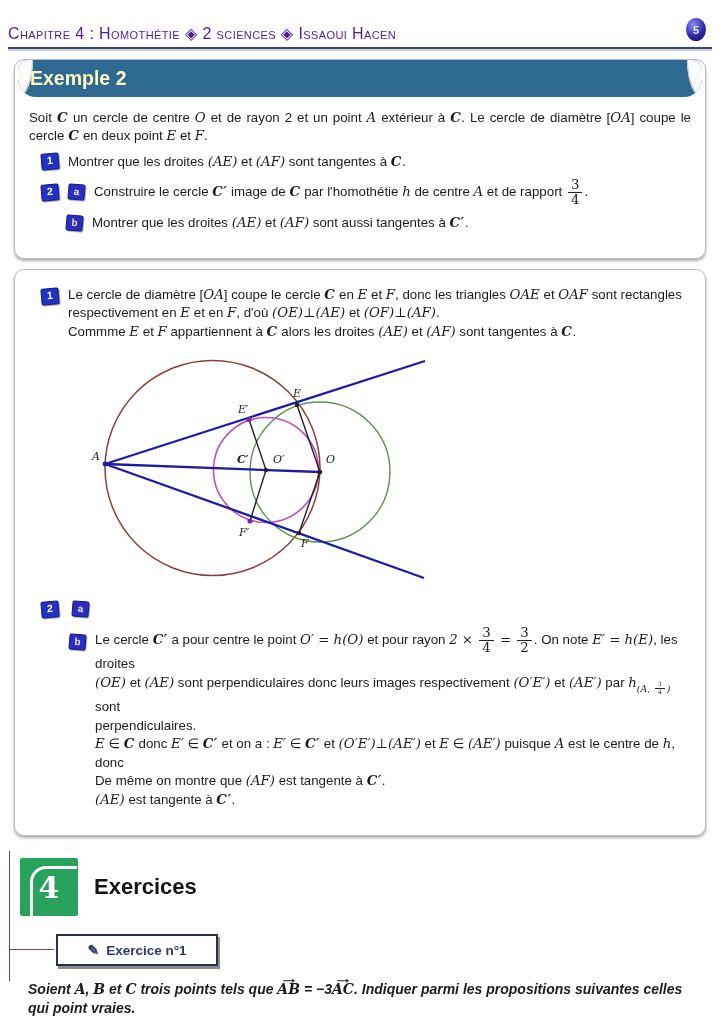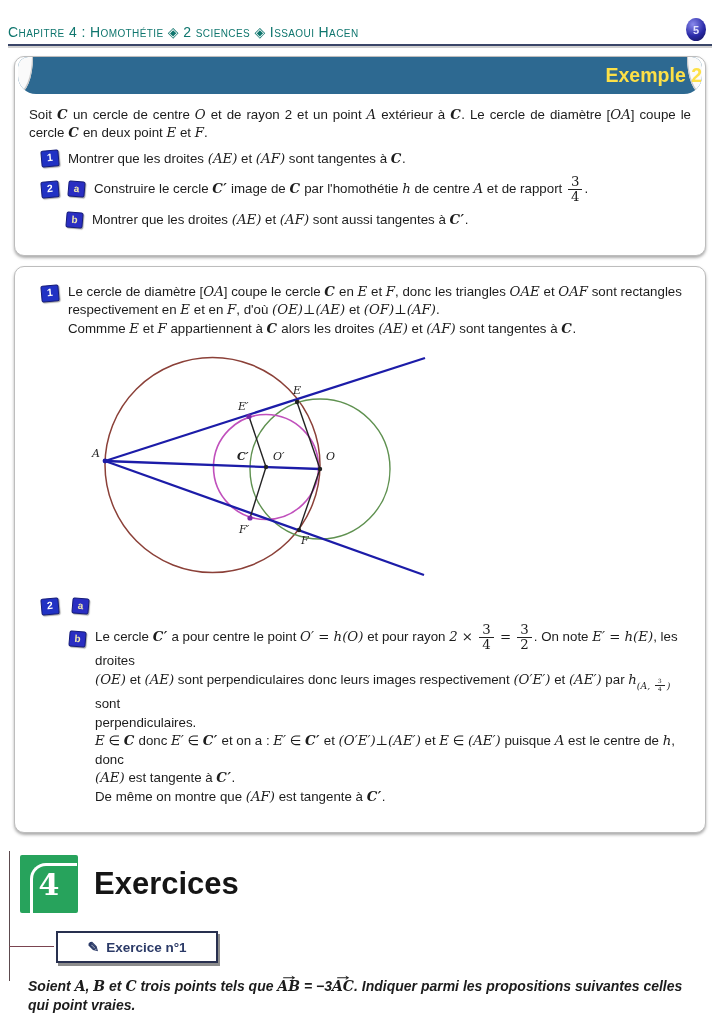--- a/index.html
+++ b/index.html
@@ -1,35 +1,35 @@
 <!DOCTYPE html>
 <html><head>
 <meta charset="utf-8">
 <style>
   html,body{margin:0;padding:0}
   body{width:720px;height:1018px;background:#ffffff;position:relative;overflow:hidden;
        font-family:"Liberation Sans",sans-serif;color:#1c1c1c;font-size:13.3px}
   
   .pg-header{position:relative;margin:24px 8px 0 8px}
-  .chap{font-variant:small-caps;letter-spacing:.4px;font-size:14px;color:#0f766e}
+  .chap{font-variant:small-caps;letter-spacing:.4px;font-size:16px;color:#4c1d95}
   .hrule{margin-top:4px;border-top:2px solid #3a4668;box-shadow:0 2px 0 rgba(0,0,0,.18);height:0}
   .corner-badge{position:absolute;top:-6px;right:6px;width:20px;height:23px;border-radius:50%;
        background:radial-gradient(circle at 35% 28%,#8a8aec,#2a2aa8 55%,#10104f);
        color:#e3e3ff;font:700 11px "Liberation Sans",sans-serif;
        display:flex;align-items:center;justify-content:center}
   
   .box{margin:10px 14px 0;border:1px solid #bdbdbd;border-radius:10px;background:#fff;
        box-shadow:0 2px 3px rgba(70,70,70,.45);position:relative}
   .banner{position:relative;margin:0 3px;height:37px;background:#2d6991;
        border-radius:10px 10px 18px 18px;overflow:hidden}
   .flap{position:absolute;top:0;width:15px;height:37px;background:#fafafa}
   .flap.l{left:0;border-bottom-right-radius:100% 100%;box-shadow:inset -1px -1px 0 #c9c9c9}
   .flap.r{right:0;border-bottom-left-radius:100% 100%;box-shadow:inset 1px -1px 0 #c9c9c9}
-  .banner-title{position:absolute;left:2px;right:0;text-align:right;line-height:37px;
-       color:#fde047;font-weight:700;font-size:19.5px}
+  .banner-title{position:absolute;left:12px;right:0;text-align:left;line-height:37px;
+       color:#fef9c3;font-weight:700;font-size:19.5px}
   .bcontent{padding:8px 14px 26px}
   
   .para{margin:4px 0 0;text-align:justify;line-height:1.38}
   .m{font-family:"DejaVu Serif","Liberation Serif",serif;font-style:italic}
   .cal{font-family:"DejaVu Serif","Liberation Serif",serif;font-style:italic;font-weight:700;letter-spacing:.5px}
   .frac{display:inline-block;text-align:center;vertical-align:-0.62em;line-height:1.06;
        font-family:"DejaVu Serif","Liberation Serif",serif;padding:0 2px}
   .frac .num{display:block;border-bottom:1px solid #222;padding:0 3px}
   .frac .den{display:block;padding:0 3px}
   .sfrac{font-size:.62em;vertical-align:-.35em}
@@ -56,21 +56,21 @@
   .fig{margin:12px 0 0 58px;display:block}
   .flabel{font:italic 11px "DejaVu Serif","Liberation Serif",serif;fill:#222}
   .flabel.cal-label{font-weight:700}
   
   .sect{display:flex;align-items:center;gap:16px;margin:22px 0 0 20px;height:58px}
   .green-box{position:relative;width:58px;height:58px;background:#27a35c;border-radius:2px;flex:0 0 auto}
   .green-box::before{content:"";position:absolute;left:10px;top:8px;width:44px;height:50px;
        border-left:3px solid #fff;border-top:3px solid #fff;border-top-left-radius:16px}
   .green-num{position:absolute;left:0;right:0;top:12px;text-align:center;color:#fff;
        font:700 30px "DejaVu Serif","Liberation Serif",serif}
-  .sect-title{margin:0;font-size:31px;font-weight:700;color:#151515}
+  .sect-title{margin:0;font-size:22px;font-weight:700;color:#151515}
   .vline{position:absolute;left:9px;top:851px;height:130px;border-left:1.6px solid #5c4a4e}
   .tabrow{position:relative;margin:18px 0 0 56px;width:162px}
   .tabrow::before{content:"";position:absolute;left:-47px;top:15px;width:45px;border-top:1.6px solid #7a4450}
   .exo-tab{position:relative;display:flex;align-items:center;justify-content:center;gap:7px;height:28px;
        border:2px solid #28304f;background:#fff;box-shadow:2px 3px 0 rgba(45,45,45,.55);
        font-weight:700;font-size:13.5px;color:#2b3a67}
   .pen{font-size:14px;color:#2b3a67;font-style:normal}
   .statement{margin:14px 28px 0;font-style:italic;font-weight:700;font-size:14px;line-height:1.55}
   .statement .m{font-weight:700}
 </style>
@@ -161,22 +161,22 @@
       <span class="badge sub">a</span>
     </div>
 
     <div class="sol-item" style="margin-left:40px">
       <span class="badge sub bdg-top">b</span>
       <div class="lines">
         <div class="line"><span class="t">Le cercle </span><span class="cal">C′</span><span class="t"> a pour centre le point </span><span class="m">O′ = h(O)</span><span class="t"> et pour rayon </span><span class="m">2 × </span><span class="frac"><span class="num">3</span><span class="den">4</span></span><span class="m"> = </span><span class="frac"><span class="num">3</span><span class="den">2</span></span><span class="t">. On note </span><span class="m">E′ = h(E)</span><span class="t">, les droites</span></div>
         <div class="line"><span class="m">(OE)</span><span class="t"> et </span><span class="m">(AE)</span><span class="t"> sont perpendiculaires donc leurs images respectivement </span><span class="m">(O′E′)</span><span class="t"> et </span><span class="m">(AE′)</span><span class="t"> par </span><span class="m">h</span><span class="subsc"><span class="m">(A, </span><span class="frac sfrac"><span class="num">3</span><span class="den">4</span></span><span class="m">)</span></span><span class="t"> sont</span></div>
         <div class="line"><span class="t">perpendiculaires.</span></div>
         <div class="line"><span class="m">E</span><span class="t"> ∈ </span><span class="cal">C</span><span class="t"> donc </span><span class="m">E′</span><span class="t"> ∈ </span><span class="cal">C′</span><span class="t"> et on a : </span><span class="m">E′</span><span class="t"> ∈ </span><span class="cal">C′</span><span class="t"> et </span><span class="m">(O′E′)⊥(AE′)</span><span class="t"> et </span><span class="m">E</span><span class="t"> ∈ </span><span class="m">(AE′)</span><span class="t"> puisque </span><span class="m">A</span><span class="t"> est le centre de </span><span class="m">h</span><span class="t">, donc</span></div>
+        <div class="line"><span class="t">De même on montre que </span><span class="m">(AF)</span><span class="t"> est tangente à </span><span class="cal">C′</span><span class="t">.</span></div>
         <div class="line"><span class="m">(AE)</span><span class="t"> est tangente à </span><span class="cal">C′</span><span class="t">.</span></div>
-        <div class="line"><span class="t">De même on montre que </span><span class="m">(AF)</span><span class="t"> est tangente à </span><span class="cal">C′</span><span class="t">.</span></div>
       </div>
     </div>
 
   </div>
 </section>
 
 <div class="sect">
   <div class="green-box">
     <div class="green-num">4</div>
   </div>

